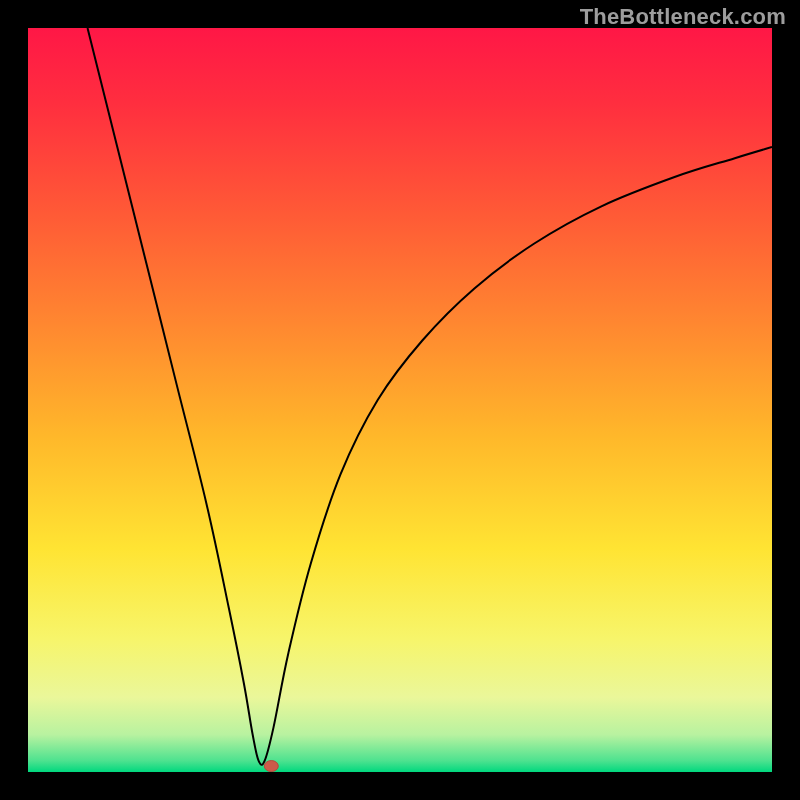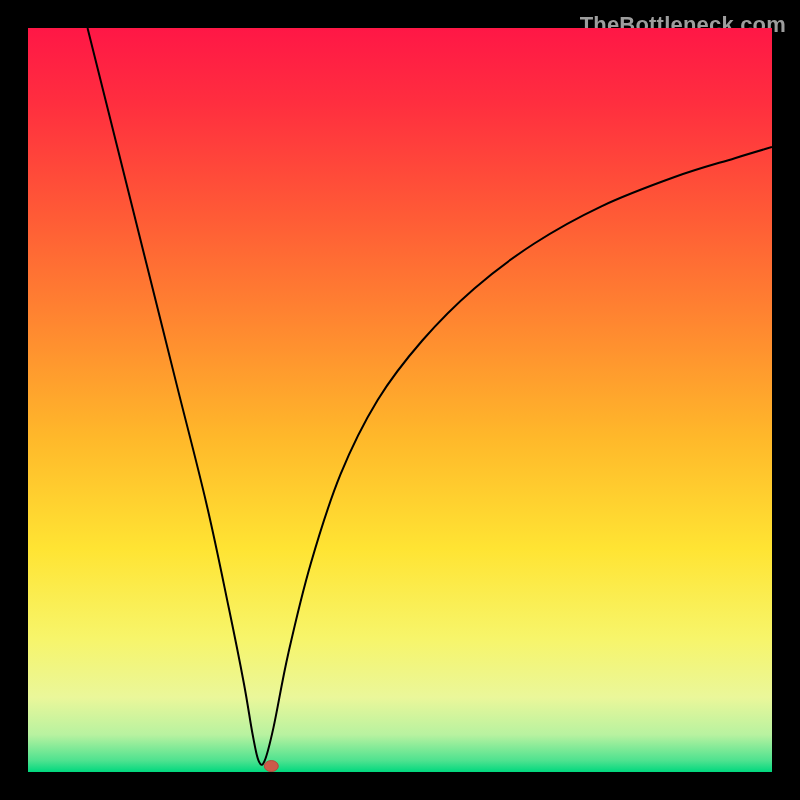--- a/index.html
+++ b/index.html
@@ -12,21 +12,21 @@
     overflow: hidden;
   }
   .frame {
     position: relative;
     width: 800px;
     height: 800px;
     background: #000;
   }
   .watermark {
     position: absolute;
-    top: 12px;
+    top: 4px;
     right: 14px;
     font-size: 22px;
     font-weight: 600;
     color: #9d9d9d;
     letter-spacing: 0.2px;
     user-select: none;
   }
   .plot {
     position: absolute;
     left: 28px;

